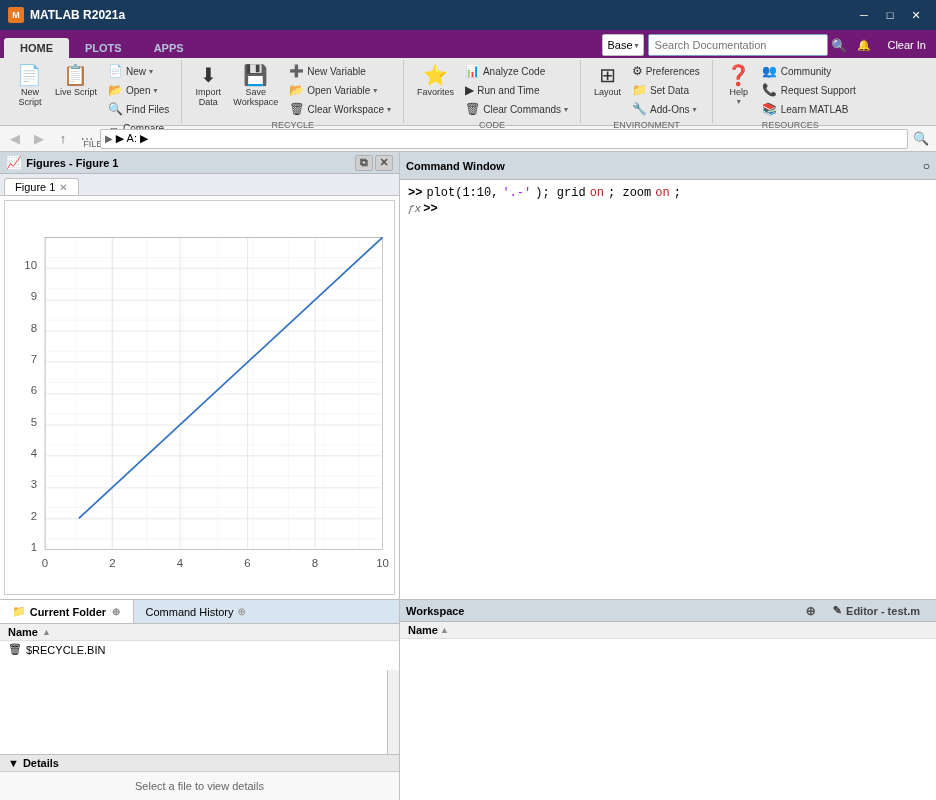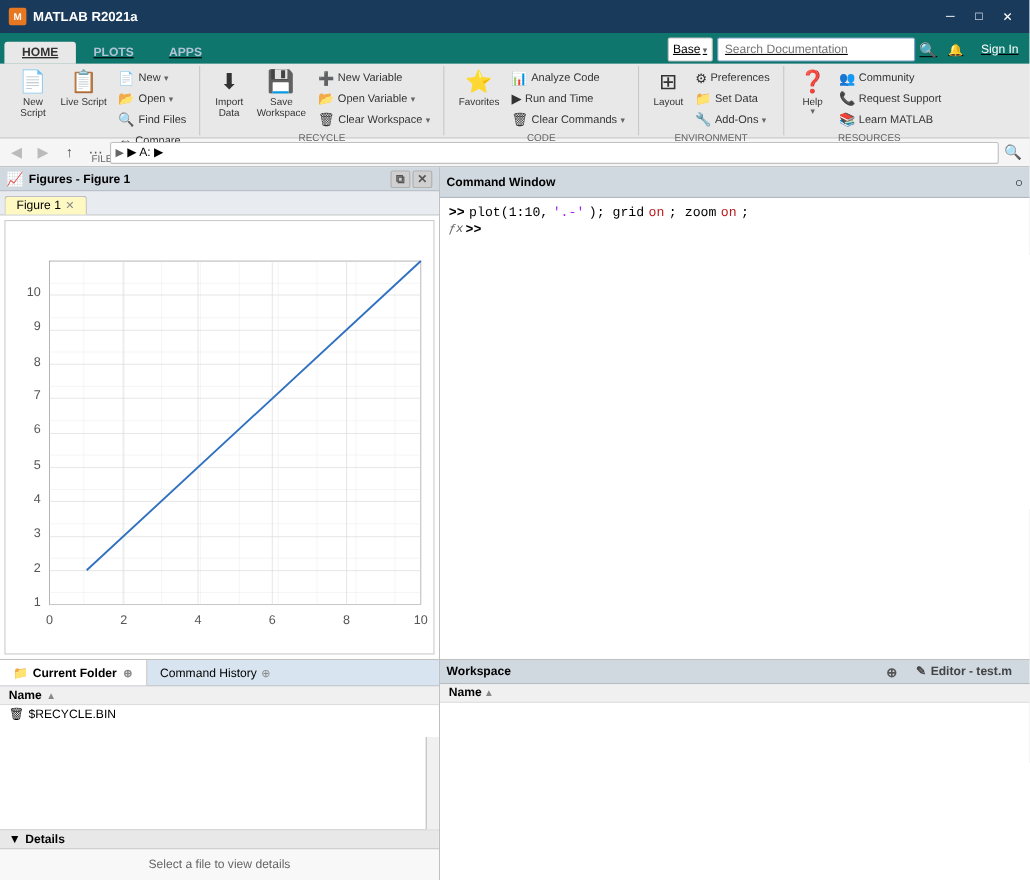--- a/index.html
+++ b/index.html
@@ -25,26 +25,25 @@
     #titlebar .title-text { font-size: 12px; font-weight: 600; }
     #titlebar .win-controls { margin-left: auto; display: flex; gap: 2px; }
     #titlebar .win-btn {
       width: 24px; height: 20px;
       display: flex; align-items: center; justify-content: center;
       cursor: pointer; font-size: 11px; color: white;
     }
 
     
     #ribbon-tabs {
-      background: #0f766e;
+      background: #701a75;
       display: flex;
       align-items: flex-end;
       padding: 0 4px;
       height: 28px;
-      text-decoration: underline;
     }
     .ribbon-tab {
       padding: 4px 16px;
       cursor: pointer;
       font-size: 11px;
       font-weight: 600;
       color: #b0c4d8;
       border-radius: 3px 3px 0 0;
     }
     .ribbon-tab.active {
@@ -217,21 +216,21 @@
     #figure-tabs {
       background: #e8ecf0;
       height: 22px;
       display: flex;
       align-items: flex-end;
       padding: 0 4px;
       border-bottom: 1px solid #c0c0c0;
     }
     .figure-tab {
       padding: 2px 10px;
-      background: #fef9c3;
+      background: #ffffff;
       border: 1px solid #c0c0c0;
       border-bottom: none;
       border-radius: 3px 3px 0 0;
       font-size: 11px;
       cursor: pointer;
       display: flex;
       align-items: center;
       gap: 4px;
       justify-content: space-between;
     }
@@ -464,21 +463,21 @@
   <div class="ribbon-tab">APPS</div>
   <div id="search-area">
 
     <div class="base-dropdown">
       <span>Base</span>
       <span class="dropdown-arrow">▾</span>
     </div>
     <input id="search-input" type="text" placeholder="Search Documentation" style="">
     <span class="search-icon-btn">🔍</span>
     <span class="notif-btn">🔔</span>
-    <span class="signin-btn">Sign In</span>
+    <span class="signin-btn">Clear In</span>
   </div>
 </div>
 
 <div id="ribbon">
 
   <div class="ribbon-group">
     <div class="ribbon-btns">
       <div class="rbtn">
         <span class="icon">📄</span>
         <span>New<br>Script</span>

